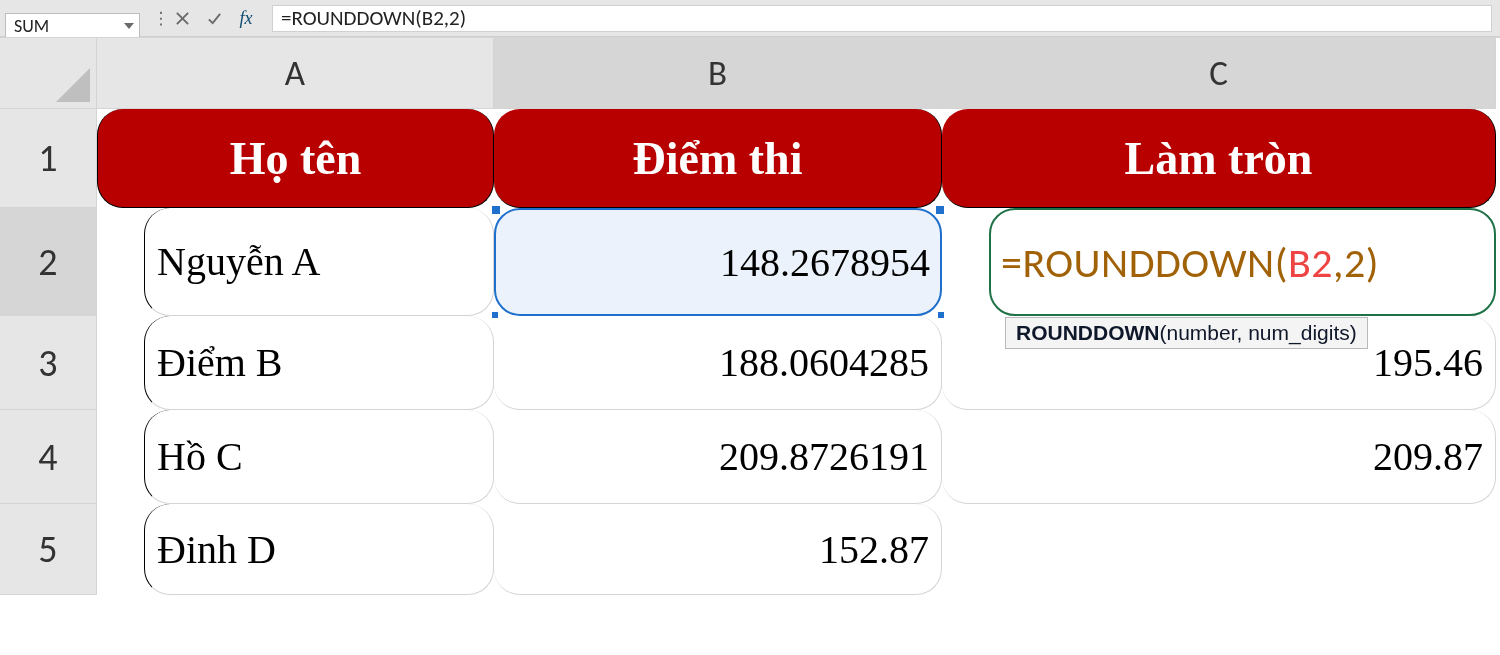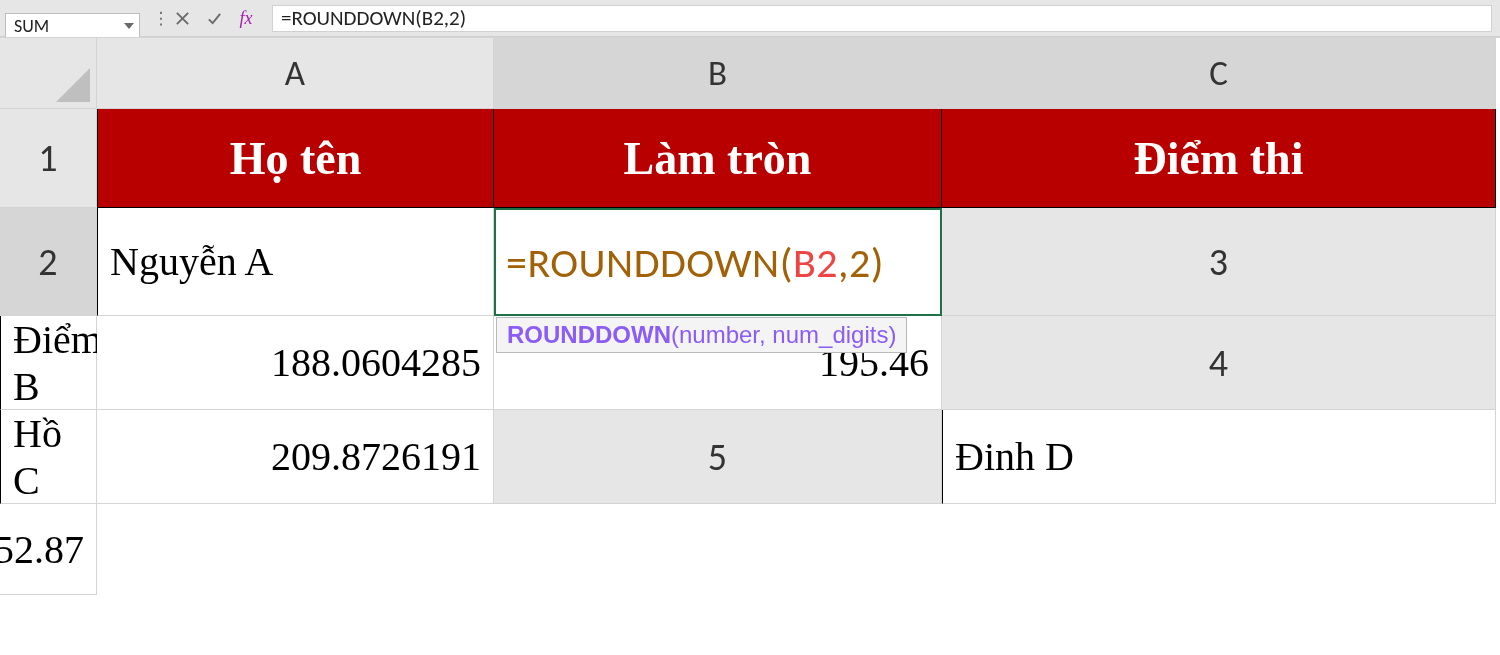--- a/index.html
+++ b/index.html
@@ -53,21 +53,21 @@
     color: #6a6a6a;
   }
   .fb-btn.sep {
     width: 10px;
   }
   .fb-btn svg { width: 15px; height: 15px; stroke: #6a6a6a; fill: none; stroke-width: 2; }
   .fx-icon {
     font-style: italic;
     font-family: "Times New Roman", serif;
     font-size: 18px;
-    color: #a21caf;
+    color: #0c4a6e;
   }
   .formula-input {
     flex: 1;
     height: 27px;
     background: #fff;
     border: 1px solid #d0d0d0;
     margin: 0 8px 0 10px;
     padding: 2px 8px;
     font-size: 21px;
     color: #222;
@@ -113,34 +113,35 @@
     border-right: 1px solid #d4d4d4;
     border-bottom: 1px solid #d4d4d4;
     display: flex;
     align-items: center;
     font-family: "Times New Roman", serif;
     font-size: 40px;
     color: #000;
     padding: 0 12px;
     background: #fff;
     position: relative;
+    border-radius: 26px;
   }
   .first-col { border-left: 1px solid #000; }
   .th {
     background: #b90000;
     color: #fff;
     font-weight: bold;
     justify-content: center;
     font-size: 46px;
     border-color: #000 !important;
     border-right: 1px solid #000;
     border-bottom: 1px solid #000;
   }
   .num { justify-content: flex-end; }
-  .txt { justify-content: flex-start; }
+  .txt { justify-content: flex-start; margin-left: 47px; }
   .sel-ref {
     background: #ecf2fb;
     border: 2px solid #1f6fcc !important;
     padding: 0 10px;
   }
   .sel-ref::before, .sel-ref::after,
   .sel-ref .h1, .sel-ref .h2 {
     content: "";
     position: absolute;
     width: 8px; height: 8px;
@@ -157,27 +158,27 @@
   }
   .formula-tok {
     font-size: 42px;
     font-family: Calibri, Arial, sans-serif;
     letter-spacing: 0.5px;
   }
   .tok-blue { color: #ef4444; }
   .tok-black { color: #a16207; }
   .tip {
     position: absolute;
-    top: 100%; left: 0;
+    top: 100%; left: 14px;
     margin-top: 3px;
     background: #f4f4f4;
     border: 1px solid #b9b9b9;
     font-family: "Segoe UI", Arial, sans-serif;
-    font-size: 24px;
-    color: #8b5cf6;
+    font-size: 21px;
+    color: #0f172a;
     padding: 3px 10px;
     white-space: nowrap;
     z-index: 20;
   }
   .tip b { font-weight: 600; }
 </style>
 </head>
 <body>
 
 <div class="formula-bar">
@@ -207,39 +208,45 @@
 
 <div class="sheet">
 
   <div class="hdr corner"></div>
   <div class="hdr col">A</div>
   <div class="hdr col lit">B</div>
   <div class="hdr col lit">C</div>
 
   <div class="hdr row">1</div>
   <div class="cell th first-col">Họ tên</div>
+  <div class="cell th">Điểm thi</div>
   <div class="cell th">Làm tròn</div>
-  <div class="cell th">Điểm thi</div>
 
   <div class="hdr row lit">2</div>
   <div class="cell txt first-col data-row">Nguyễn A</div>
+  <div class="cell num sel-ref data-row">
+    <span>148.2678954</span>
+    <span class="h1"></span>
+      <span class="h2"></span>
+  </div>
   <div class="cell txt active-cell data-row">
     <span class="formula-tok">
       <span class="tok-black">=ROUNDDOWN(</span><span class="tok-blue">B2</span><span class="tok-black">,2)</span>
     </span>
     <div class="tip">
       <b>ROUNDDOWN</b><span>(number, num_digits)</span>
     </div>
   </div>
 
   <div class="hdr row">3</div>
   <div class="cell txt first-col data-row">Điểm B</div>
   <div class="cell num data-row">188.0604285</div>
   <div class="cell num data-row">195.46</div>
 
   <div class="hdr row">4</div>
   <div class="cell txt first-col data-row">Hồ C</div>
   <div class="cell num data-row">209.8726191</div>
+  <div class="cell num data-row">209.87</div>
 
   <div class="hdr row">5</div>
   <div class="cell txt first-col data-row">Đinh D</div>
   <div class="cell num data-row">152.87</div>
 </div>
 
 </body></html>

